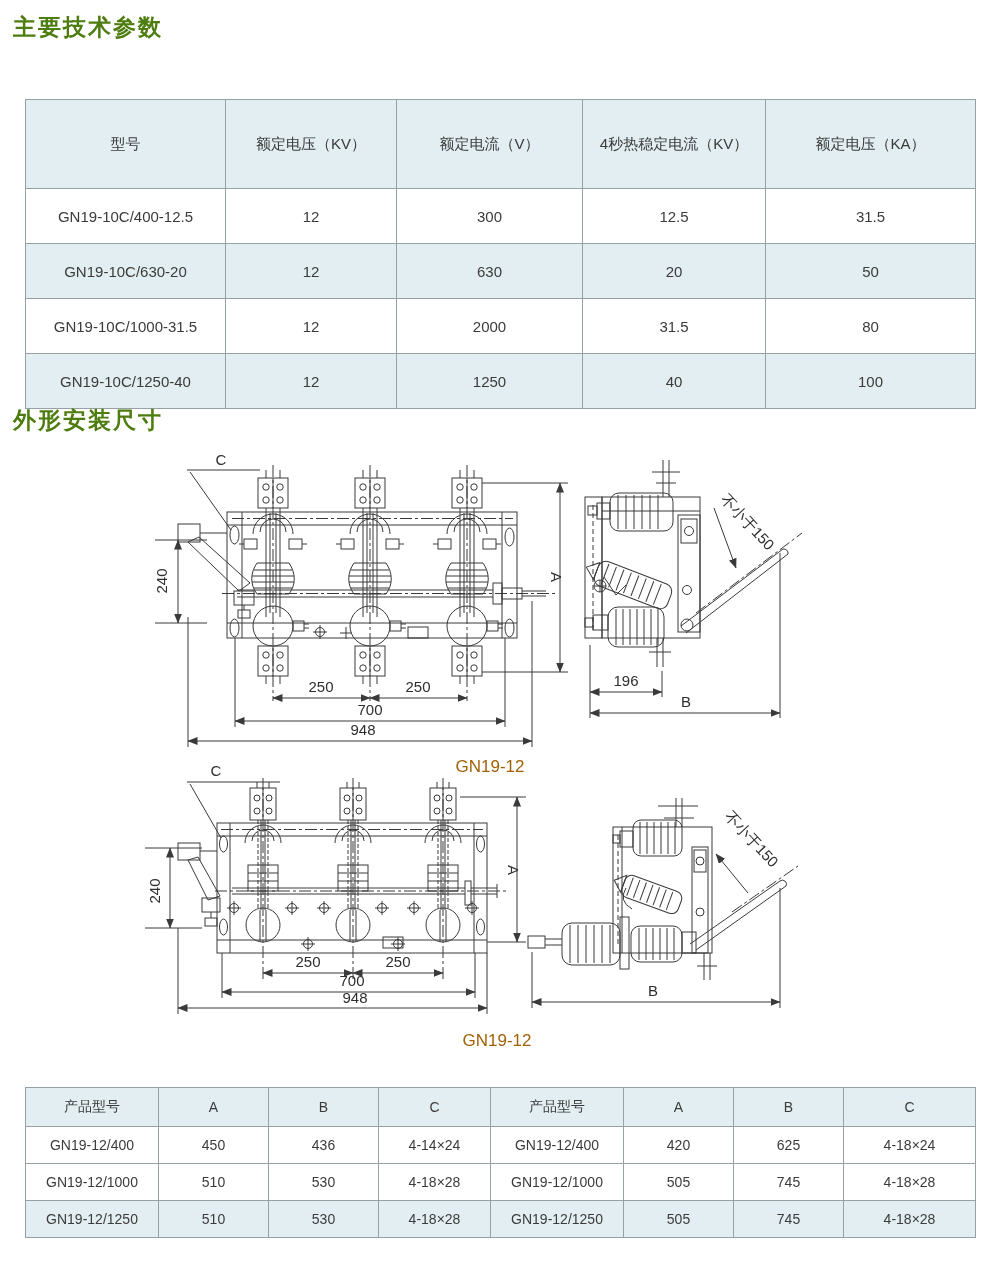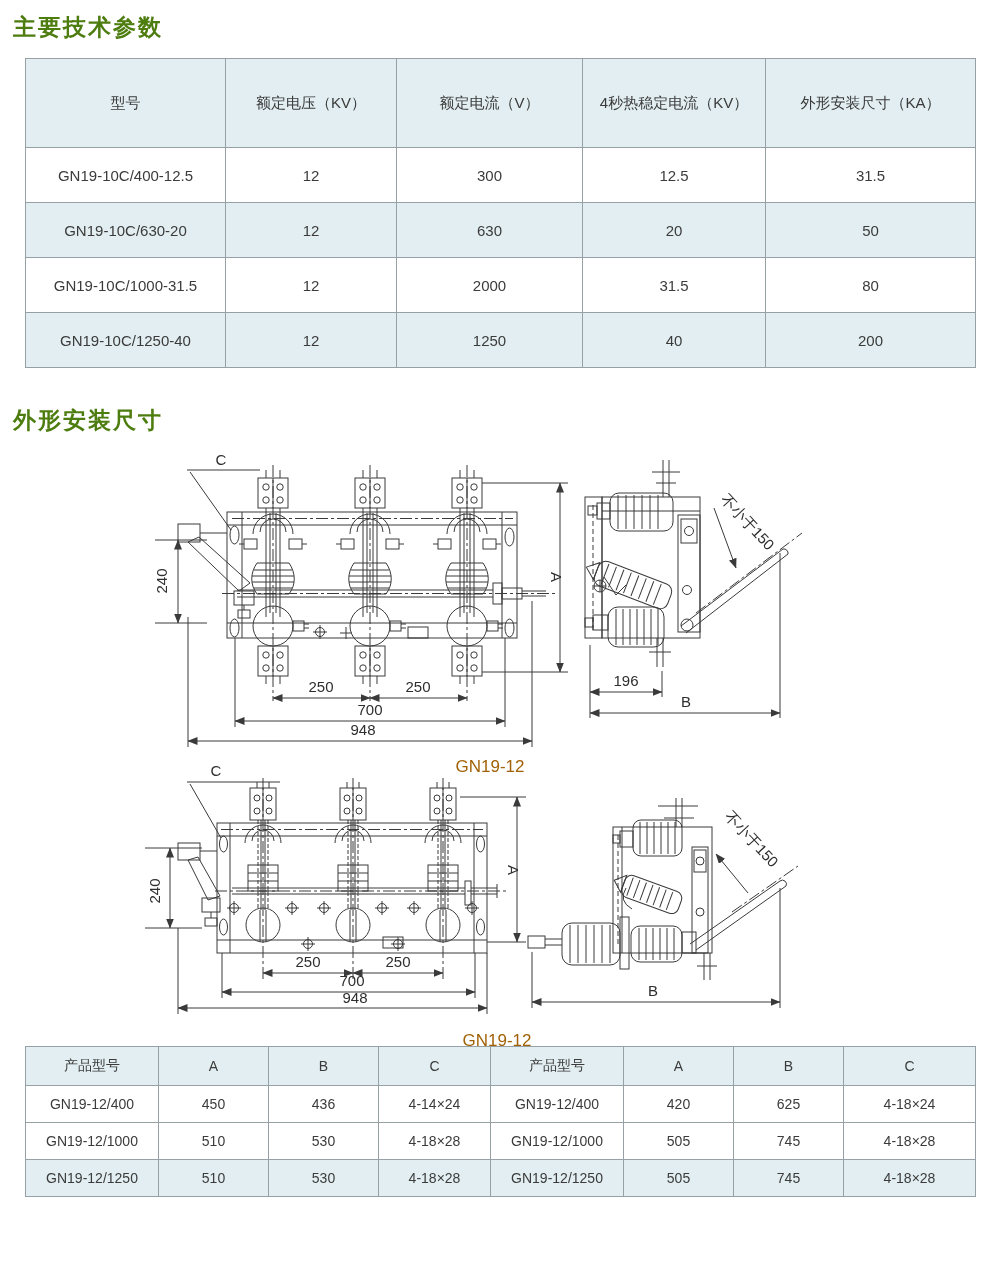--- a/index.html
+++ b/index.html
@@ -4,21 +4,21 @@
 <style>
   html,body { margin:0; padding:0; background:#ffffff; }
   body { width:1000px; height:1276px; font-family:"Liberation Sans", sans-serif; }
   .page { position:relative; width:1000px; height:1276px; background:#fff; overflow:hidden; }
 
   .sec-title { position:absolute; left:9px; margin:4px; font-size:23px; font-weight:bold;
                color:#4d7c0f; letter-spacing:2px; }
   #title-params { top:8px; }
   #title-dims  { top:401px; }
 
-  table { border-collapse:collapse; table-layout:fixed; position:absolute; left:25px; background:#fff; }
+  table { border-collapse:collapse; table-layout:fixed; position:absolute; left:25px; background:#fff;margin-top:41px; }
   td { border:1px solid #96a1a6; text-align:center; vertical-align:middle; color:#3b3b3b;
        overflow:hidden; white-space:nowrap; }
 
   .tbl-params { top:58px; width:950px; font-size:15px; }
   .tbl-params .hd td { height:86px; background:#e2eef1; }
   .tbl-params .r  td { height:52px; }
 
   .tbl-dims { top:1046px; width:950px; font-size:14px; }
   .tbl-dims .hd td { height:36px; background:#e2eef1; }
   .tbl-dims .r  td { height:34px; }
@@ -52,21 +52,21 @@
         <col style="width:186px">
         <col style="width:183px">
         <col style="width:210px">
       </colgroup>
     <tbody>
         <tr class="hd">
       <td>型号</td>
       <td>额定电压（KV）</td>
       <td>额定电流（V）</td>
       <td>4秒热稳定电流（KV）</td>
-      <td>外形安装尺寸（KA）</td>
+      <td>额定电压（KA）</td>
     </tr>
     <tr class="r">
       <td>GN19-10C/400-12.5</td>
       <td>12</td>
       <td>300</td>
       <td>12.5</td>
       <td>31.5</td>
     </tr>
     <tr class="r tint">
       <td>GN19-10C/630-20</td>
@@ -80,21 +80,21 @@
       <td>12</td>
       <td>2000</td>
       <td>31.5</td>
       <td>80</td>
     </tr>
     <tr class="r tint">
       <td>GN19-10C/1250-40</td>
       <td>12</td>
       <td>1250</td>
       <td>40</td>
-      <td>200</td>
+      <td>100</td>
     </tr>
   </tbody>
     </table>
 
   <h2 class="sec-title" id="title-dims">外形安装尺寸</h2>
 
   <svg class="fig" id="fig1" width="870" height="320" viewBox="0 0 870 320">
     <defs>
       <marker id="ar" viewBox="0 0 10 8" refX="9.5" refY="4" markerWidth="10" markerHeight="8" orient="auto-start-reverse">
           <path d="M0 0 L10 4 L0 8 Z" fill="#3a3a3a"></path>

